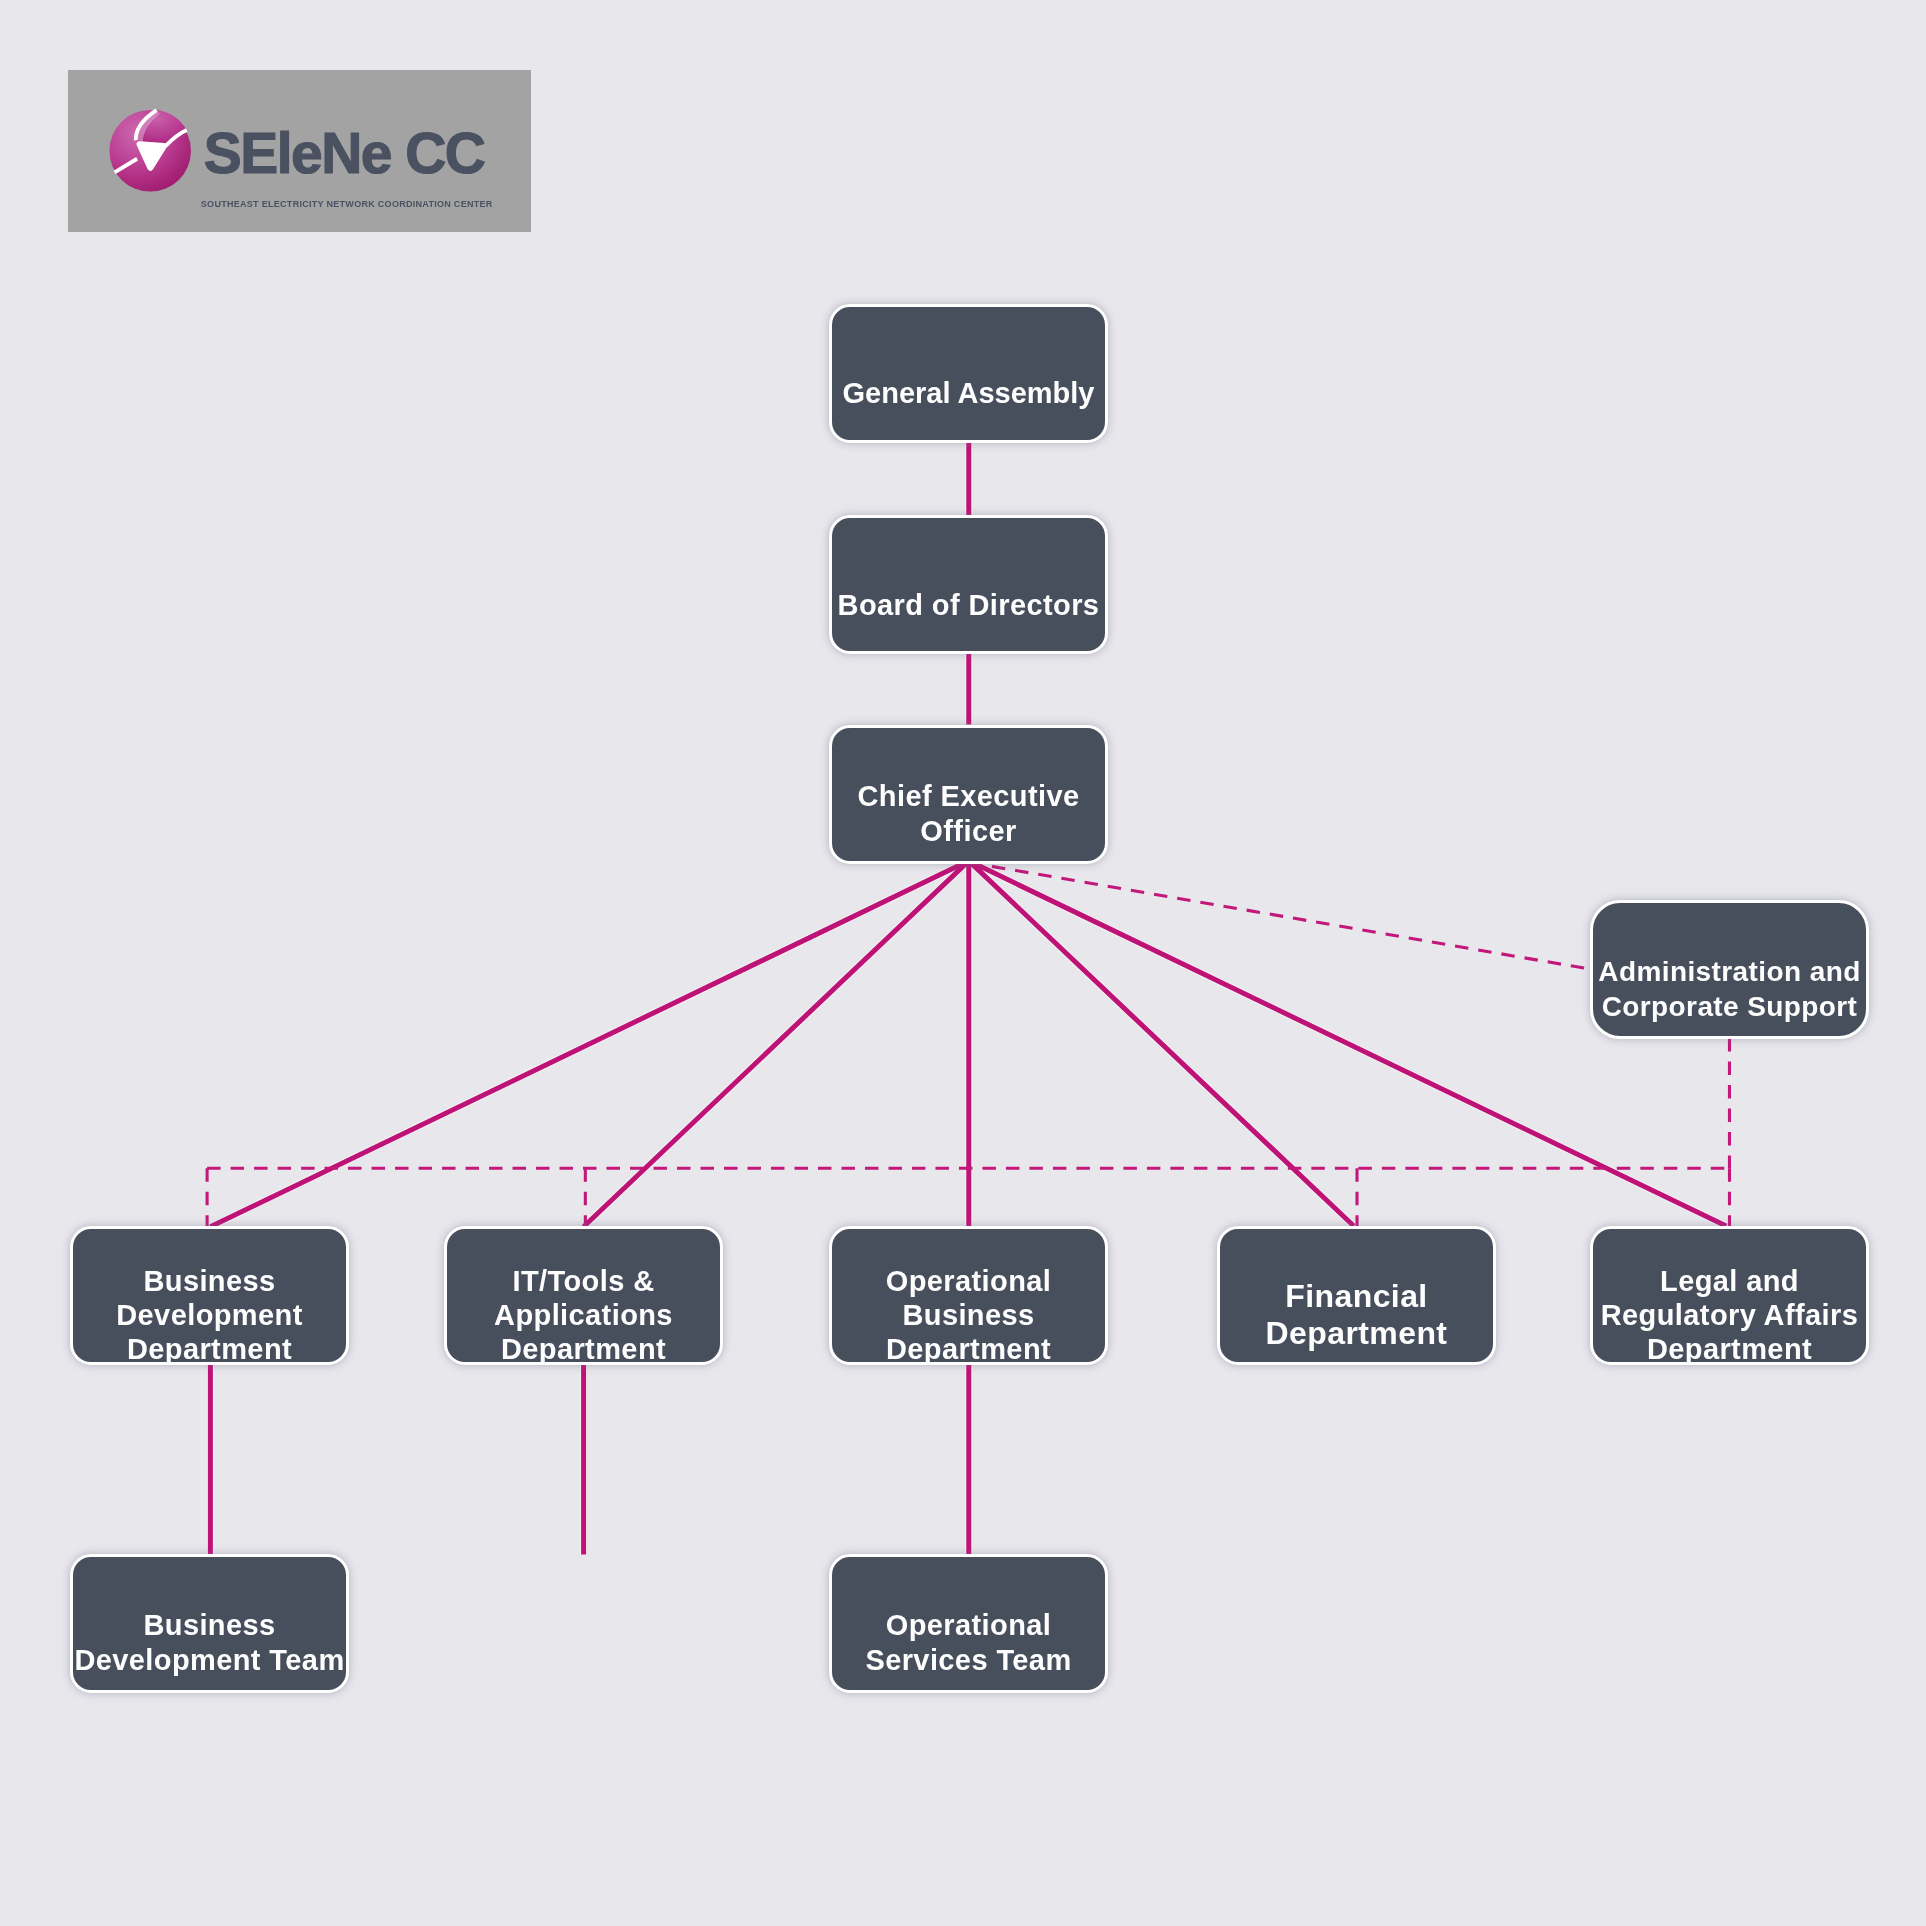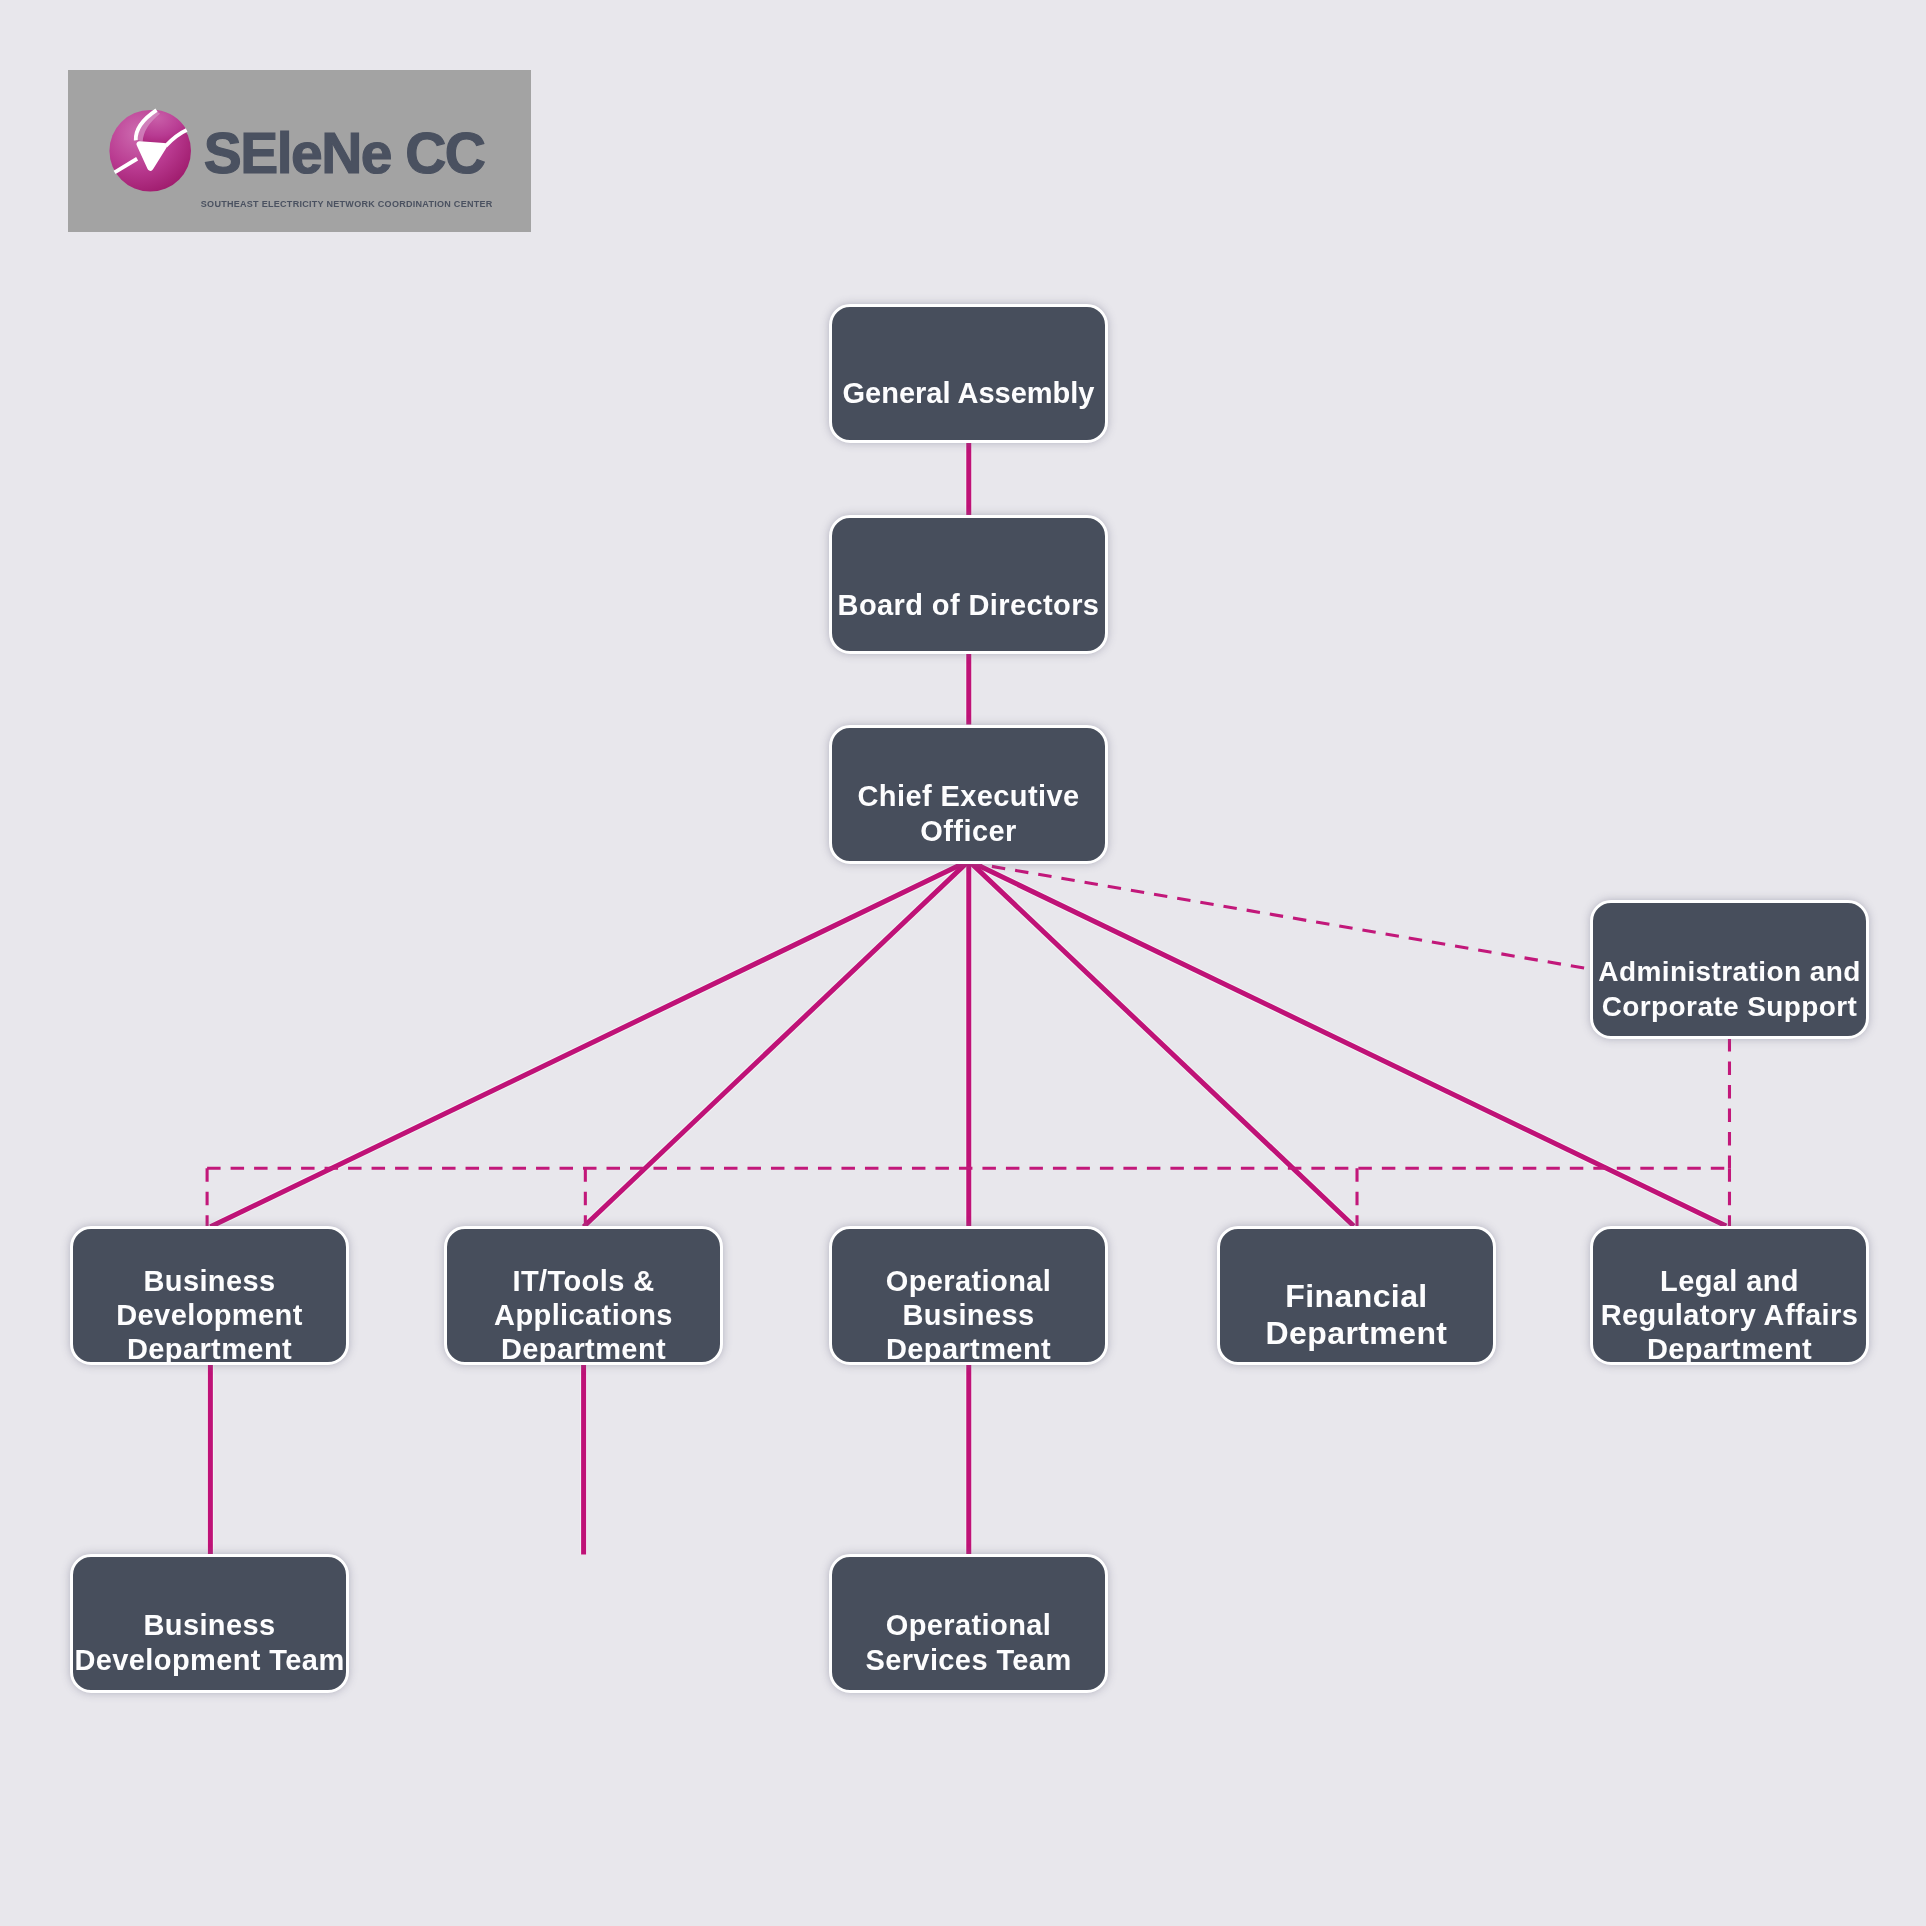--- a/index.html
+++ b/index.html
@@ -86,21 +86,21 @@
 
   <div class="box" style="left:829px;top:304px;letter-spacing:0;">
       <div class="t">General Assembly</div>
     </div>
   <div class="box" style="left:829px;top:515px;padding-top:6px;">
       <div class="t">Board of Directors</div>
     </div>
   <div class="box" style="left:829px;top:725px;">
       <div class="t">Chief Executive<br>Officer</div>
     </div>
-  <div class="box" style="left:1590px;top:900px;font-size:28px;">
+  <div class="box" style="left:1590px;top:900px;font-size:28px;border-radius:30px;">
       <div class="t">Administration and<br>Corporate Support</div>
     </div>
   <div class="box lh3" style="left:70px;top:1226px;">
       <div class="t">Business<br>Development<br>Department</div>
     </div>
   <div class="box lh3" style="left:444px;top:1226px;">
       <div class="t">IT/Tools &amp;<br>Applications<br>Department</div>
     </div>
   <div class="box lh3" style="left:829px;top:1226px;">
       <div class="t">Operational<br>Business<br>Department</div>

